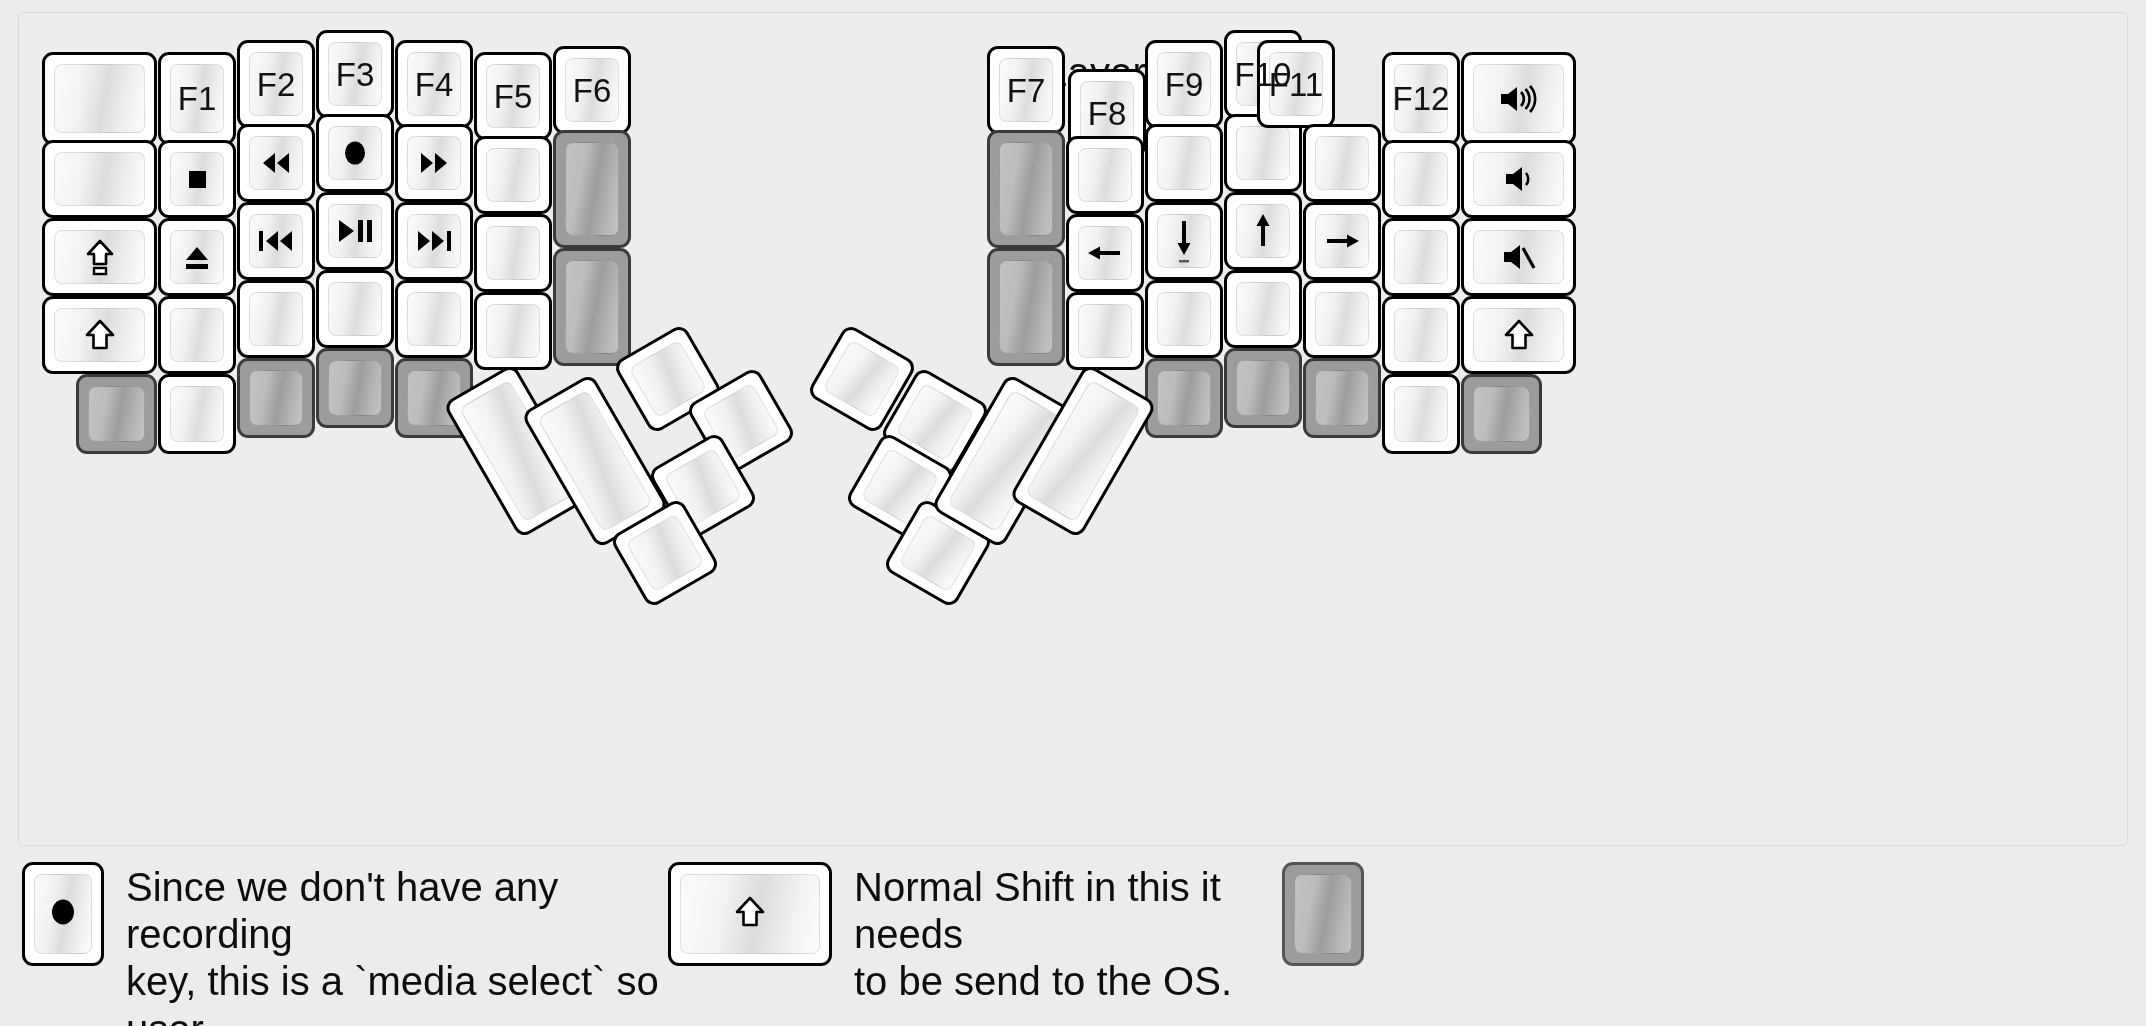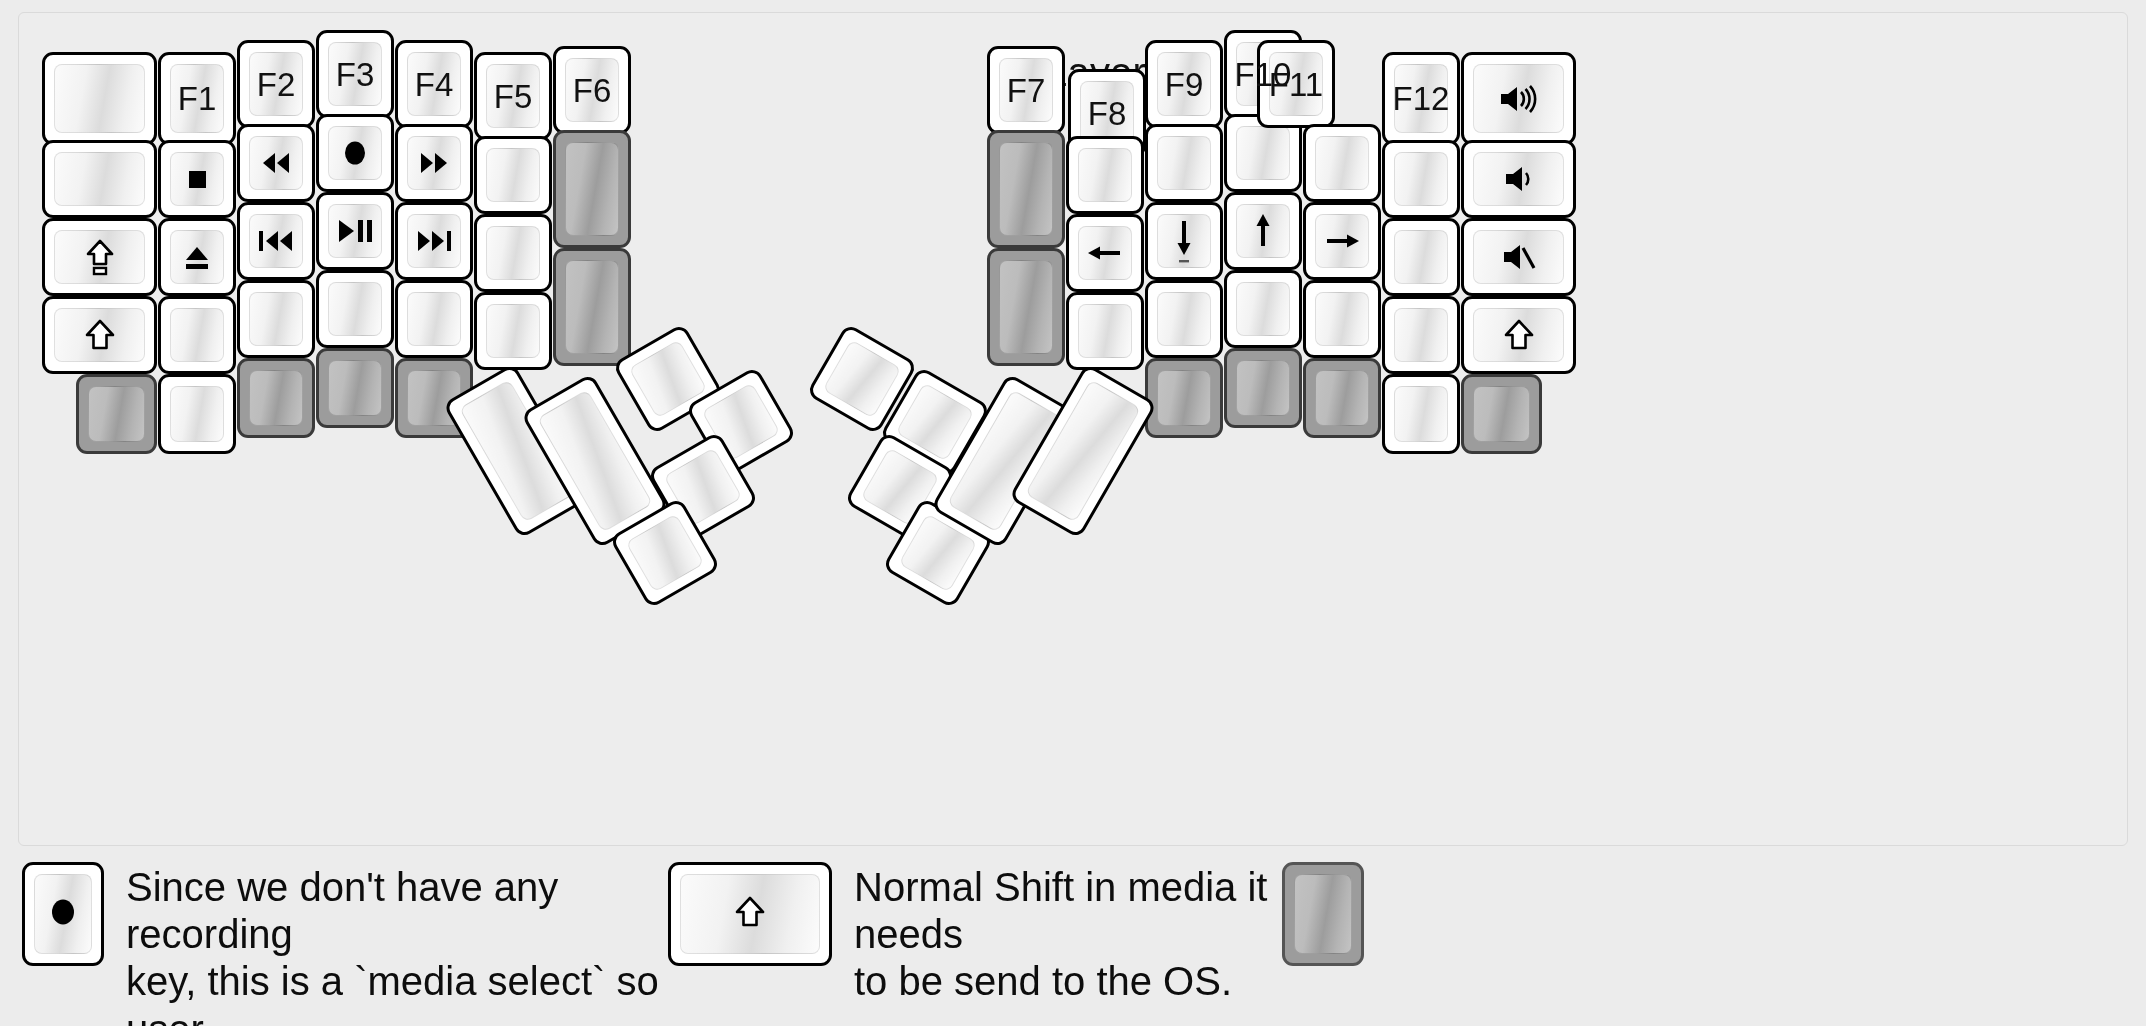--- a/index.html
+++ b/index.html
@@ -531,21 +531,21 @@
 
     <div class="legend-item" style="left:668px;width:600px;">
       <div class="legend-key" style="width:164px;height:104px;">
         <div class="cap"></div>
         <div class="lbl">
           <svg width="30" height="34" viewBox="0 0 30 34">
               <path d="M15 3 L28 17 L21.5 17 L21.5 30 L8.5 30 L8.5 17 L2 17 Z" fill="#fff" stroke="#000" stroke-width="2.6" stroke-linejoin="round"></path>
             </svg>
         </div>
       </div>
-      <div class="legend-text">Normal Shift in media it needs
+      <div class="legend-text">Normal Shift in this it needs
 to be send to the OS.</div>
     </div>
 
     <div class="legend-item" style="left:1282px;width:840px;">
       <div class="legend-key trans" style="width:82px;height:104px;">
         <div class="cap"></div>
         <div class="lbl"></div>
       </div>
     </div>
   </div>

